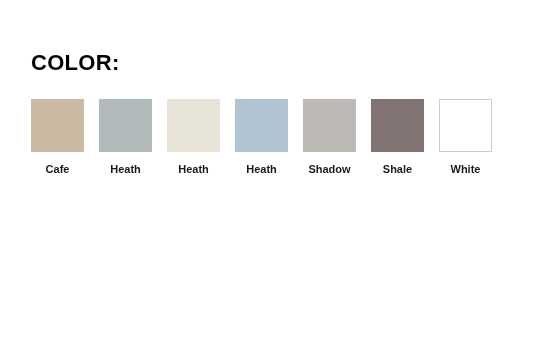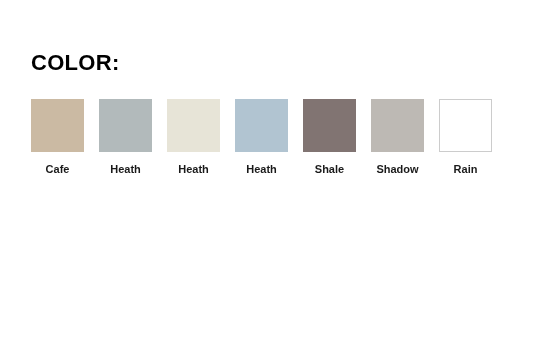--- a/index.html
+++ b/index.html
@@ -87,26 +87,26 @@
       </div>
       <div class="swatch-item">
         <div class="swatch-chip" style="background: rgb(231, 228, 215);"></div>
         <div class="swatch-label">Heath</div>
       </div>
       <div class="swatch-item">
         <div class="swatch-chip" style="background: rgb(177, 196, 209);"></div>
         <div class="swatch-label">Heath</div>
       </div>
       <div class="swatch-item">
+        <div class="swatch-chip" style="background: rgb(189, 185, 180);"></div>
+        <div class="swatch-label">Shadow</div>
+      </div>
+      <div class="swatch-item">
         <div class="swatch-chip" style="background: rgb(129, 116, 114);"></div>
         <div class="swatch-label">Shale</div>
       </div>
       <div class="swatch-item">
-        <div class="swatch-chip" style="background: rgb(189, 185, 180);"></div>
-        <div class="swatch-label">Shadow</div>
-      </div>
-      <div class="swatch-item">
         <div class="swatch-chip bordered" style="background: rgb(255, 255, 255); border-color: rgb(204, 204, 204);"></div>
-        <div class="swatch-label">Rain</div>
+        <div class="swatch-label">White</div>
       </div>
     </div>
 
 </div>
 
 </body></html>

